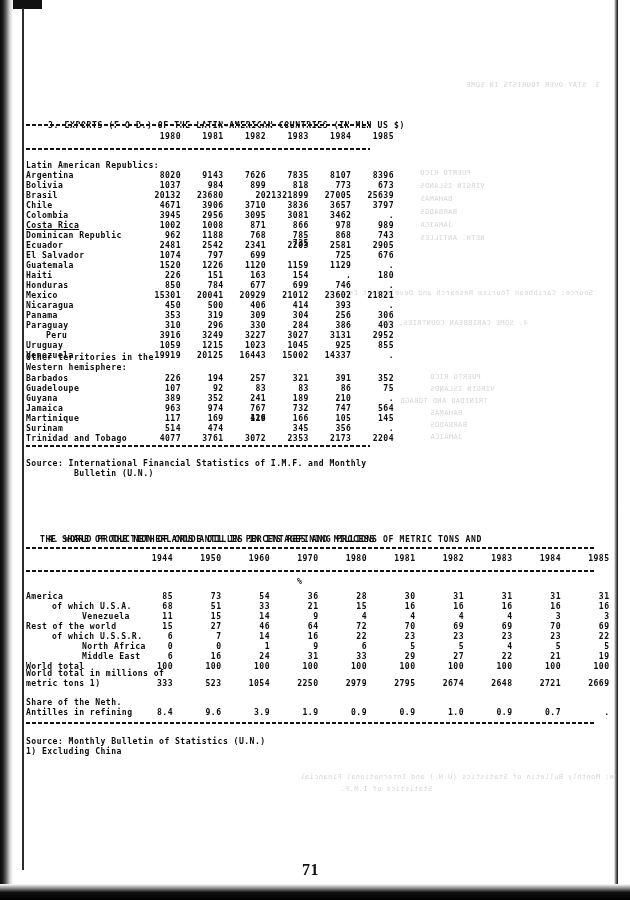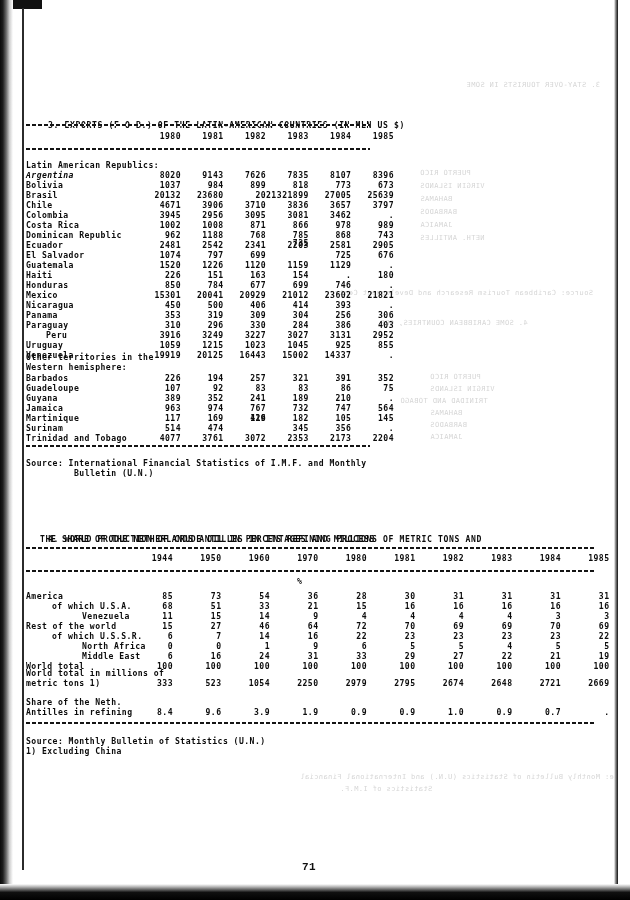--- a/index.html
+++ b/index.html
@@ -97,22 +97,22 @@
     letter-spacing: 0.4px;
     font-family: "DejaVu Sans Mono", "Liberation Mono", monospace;
     white-space: pre;
     transform: scaleX(-1);
     opacity: 0.75;
     pointer-events: none;
   }
 
   .pageno {
     position: absolute;
-    font-family: Liberation Mono, monospace;
-    font-size: 11px;
+    font-family: Liberation Serif, serif;
+    font-size: 16px;
     font-weight: bold;
     color: #101010;
     letter-spacing: 0.5px;
   }
 </style>
 </head>
 <body>
 
 <div class="page">
 
@@ -147,21 +147,21 @@
       <div class="cell t" style="left:242.8px; width:40px; top:0px; position:absolute;">1983</div>
       <div class="cell t" style="left:285.4px; width:40px; top:0px; position:absolute;">1984</div>
       <div class="cell t" style="left:328px; width:40px; top:0px; position:absolute;">1985</div>
     </div>
 
   <div class="rule-dense" style="left:26px; top:148px; width:344px;"></div>
 
   <div class="abs t" style="left:26px; top:160px;">Latin American Republics:</div>
 
   <div id="t1-body1" class="tbl" style="left:26px; top:170px; width:344px;">
-      <div class="lbl t" style="position:absolute; left:0px; top:0px;font-style:italic;">Argentina</div>
+      <div class="lbl t" style="position:absolute; left:0px; top:0px;">Argentina</div>
       <div class="cell t" style="left:115px; width:40px; top:0px; position:absolute;">8020</div>
       <div class="cell t" style="left:157.6px; width:40px; top:0px; position:absolute;">9143</div>
       <div class="cell t" style="left:200.2px; width:40px; top:0px; position:absolute;">7626</div>
       <div class="cell t" style="left:242.8px; width:40px; top:0px; position:absolute;">7835</div>
       <div class="cell t" style="left:285.4px; width:40px; top:0px; position:absolute;">8107</div>
       <div class="cell t" style="left:328px; width:40px; top:0px; position:absolute;">8396</div>
       <div class="lbl t" style="position:absolute; left:0px; top:10px;">Bolivia</div>
       <div class="cell t" style="left:115px; width:40px; top:10px; position:absolute;">1037</div>
       <div class="cell t" style="left:157.6px; width:40px; top:10px; position:absolute;">984</div>
       <div class="cell t" style="left:200.2px; width:40px; top:10px; position:absolute;">899</div>
@@ -182,21 +182,21 @@
       <div class="cell t" style="left:242.8px; width:40px; top:30px; position:absolute;">3836</div>
       <div class="cell t" style="left:285.4px; width:40px; top:30px; position:absolute;">3657</div>
       <div class="cell t" style="left:328px; width:40px; top:30px; position:absolute;">3797</div>
       <div class="lbl t" style="position:absolute; left:0px; top:40px;">Colombia</div>
       <div class="cell t" style="left:115px; width:40px; top:40px; position:absolute;">3945</div>
       <div class="cell t" style="left:157.6px; width:40px; top:40px; position:absolute;">2956</div>
       <div class="cell t" style="left:200.2px; width:40px; top:40px; position:absolute;">3095</div>
       <div class="cell t" style="left:242.8px; width:40px; top:40px; position:absolute;">3081</div>
       <div class="cell t" style="left:285.4px; width:40px; top:40px; position:absolute;">3462</div>
       <div class="cell t" style="left:328px; width:40px; top:40px; position:absolute;">.</div>
-      <div class="lbl t" style="position:absolute; left:0px; top:50px;">Costa Rica</div>
+      <div class="lbl t" style="position:absolute; left:0px; top:50px;text-decoration:underline;">Costa Rica</div>
       <div class="cell t" style="left:115px; width:40px; top:50px; position:absolute;">1002</div>
       <div class="cell t" style="left:157.6px; width:40px; top:50px; position:absolute;">1008</div>
       <div class="cell t" style="left:200.2px; width:40px; top:50px; position:absolute;">871</div>
       <div class="cell t" style="left:242.8px; width:40px; top:50px; position:absolute;">866</div>
       <div class="cell t" style="left:285.4px; width:40px; top:50px; position:absolute;">978</div>
       <div class="cell t" style="left:328px; width:40px; top:50px; position:absolute;">989</div>
       <div class="lbl t" style="position:absolute; left:0px; top:60px;">Dominican Republic</div>
       <div class="cell t" style="left:115px; width:40px; top:60px; position:absolute;">962</div>
       <div class="cell t" style="left:157.6px; width:40px; top:60px; position:absolute;">1188</div>
       <div class="cell t" style="left:200.2px; width:40px; top:60px; position:absolute;">768</div>
@@ -318,21 +318,21 @@
       <div class="cell t" style="left:115px; width:40px; top:30px; position:absolute;">963</div>
       <div class="cell t" style="left:157.6px; width:40px; top:30px; position:absolute;">974</div>
       <div class="cell t" style="left:200.2px; width:40px; top:30px; position:absolute;">767</div>
       <div class="cell t" style="left:242.8px; width:40px; top:30px; position:absolute;">732</div>
       <div class="cell t" style="left:285.4px; width:40px; top:30px; position:absolute;">747</div>
       <div class="cell t" style="left:328px; width:40px; top:30px; position:absolute;">564</div>
       <div class="lbl t" style="position:absolute; left:0px; top:40px;">Martinique</div>
       <div class="cell t" style="left:115px; width:40px; top:40px; position:absolute;">117</div>
       <div class="cell t" style="left:157.6px; width:40px; top:40px; position:absolute;">169</div>
       <div class="cell t" style="left:200.2px; width:40px; top:40px; position:absolute;">116</div>
-      <div class="cell t" style="left:242.8px; width:40px; top:40px; position:absolute;">182</div>
+      <div class="cell t" style="left:242.8px; width:40px; top:40px; position:absolute;">166</div>
       <div class="cell t" style="left:285.4px; width:40px; top:40px; position:absolute;">105</div>
       <div class="cell t" style="left:328px; width:40px; top:40px; position:absolute;">145</div>
       <div class="lbl t" style="position:absolute; left:0px; top:50px;">Surinam</div>
       <div class="cell t" style="left:115px; width:40px; top:50px; position:absolute;">514</div>
       <div class="cell t" style="left:157.6px; width:40px; top:50px; position:absolute;">474</div>
       <div class="cell t" style="left:200.2px; width:40px; top:40px; position:absolute;">429</div>
       <div class="cell t" style="left:242.8px; width:40px; top:50px; position:absolute;">345</div>
       <div class="cell t" style="left:285.4px; width:40px; top:50px; position:absolute;">356</div>
       <div class="cell t" style="left:328px; width:40px; top:50px; position:absolute;">.</div>
       <div class="lbl t" style="position:absolute; left:0px; top:60px;">Trinidad and Tobago</div>

